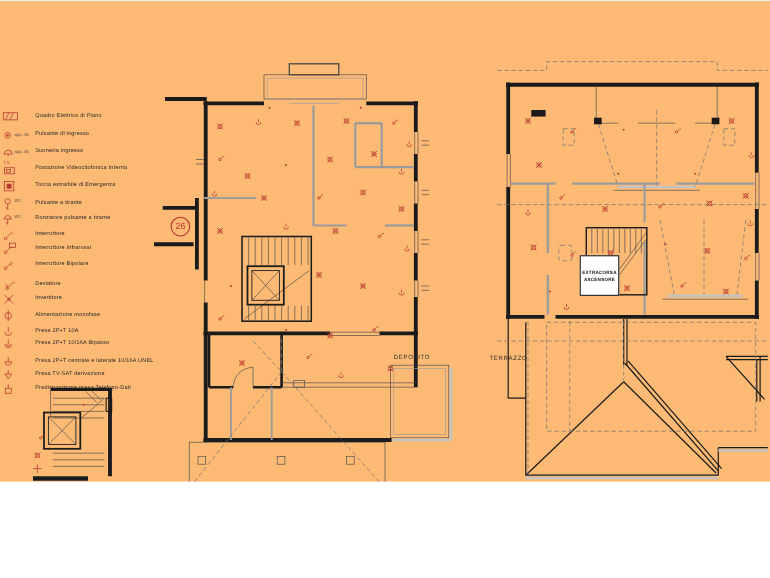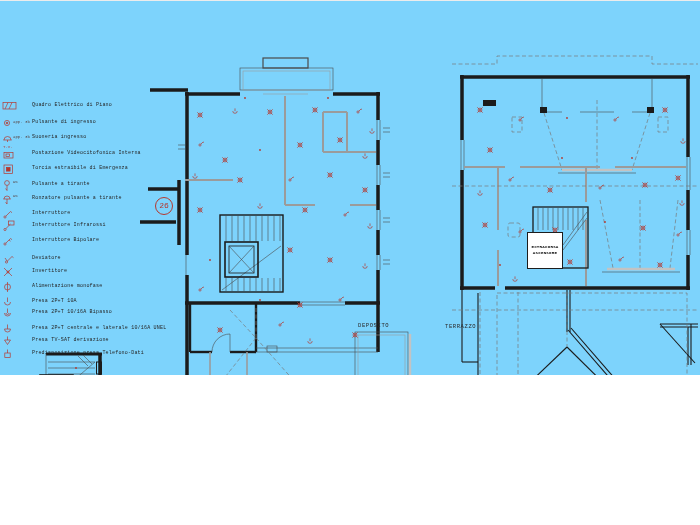--- a/index.html
+++ b/index.html
@@ -1,17 +1,17 @@
 <!DOCTYPE html>
 <html><head>
 <meta charset="utf-8">
 <style>
   html,body{margin:0;padding:0;background:#fff;}
-  .sheet{position:relative;width:700px;height:375px;background:#7dd3fc;overflow:hidden;
-         font-family:Liberation Mono, monospace;}
+  .sheet{position:relative;width:700px;height:438px;background:#fdba74;overflow:hidden;
+         font-family:Liberation Sans, sans-serif;}
   .edge-top{position:absolute;left:0;top:0;width:700px;height:1px;background:#ececec;}
   .edge-bottom{position:absolute;left:0;top:522px;width:700px;height:1px;background:#e6e6e6;}
   .abs{position:absolute;}
   
   .legend{position:absolute;left:2px;top:48px;width:162px;height:270px;}
   .lrow{position:absolute;left:0;height:12px;width:160px;}
   .licon{position:absolute;left:0;top:0;}
   .llabel{position:absolute;left:30px;top:2px;font-size:5px;letter-spacing:.2px;color:#262626;white-space:nowrap;}
   .lann{position:absolute;font-size:4px;color:#5a4a4a;white-space:nowrap;}
   

